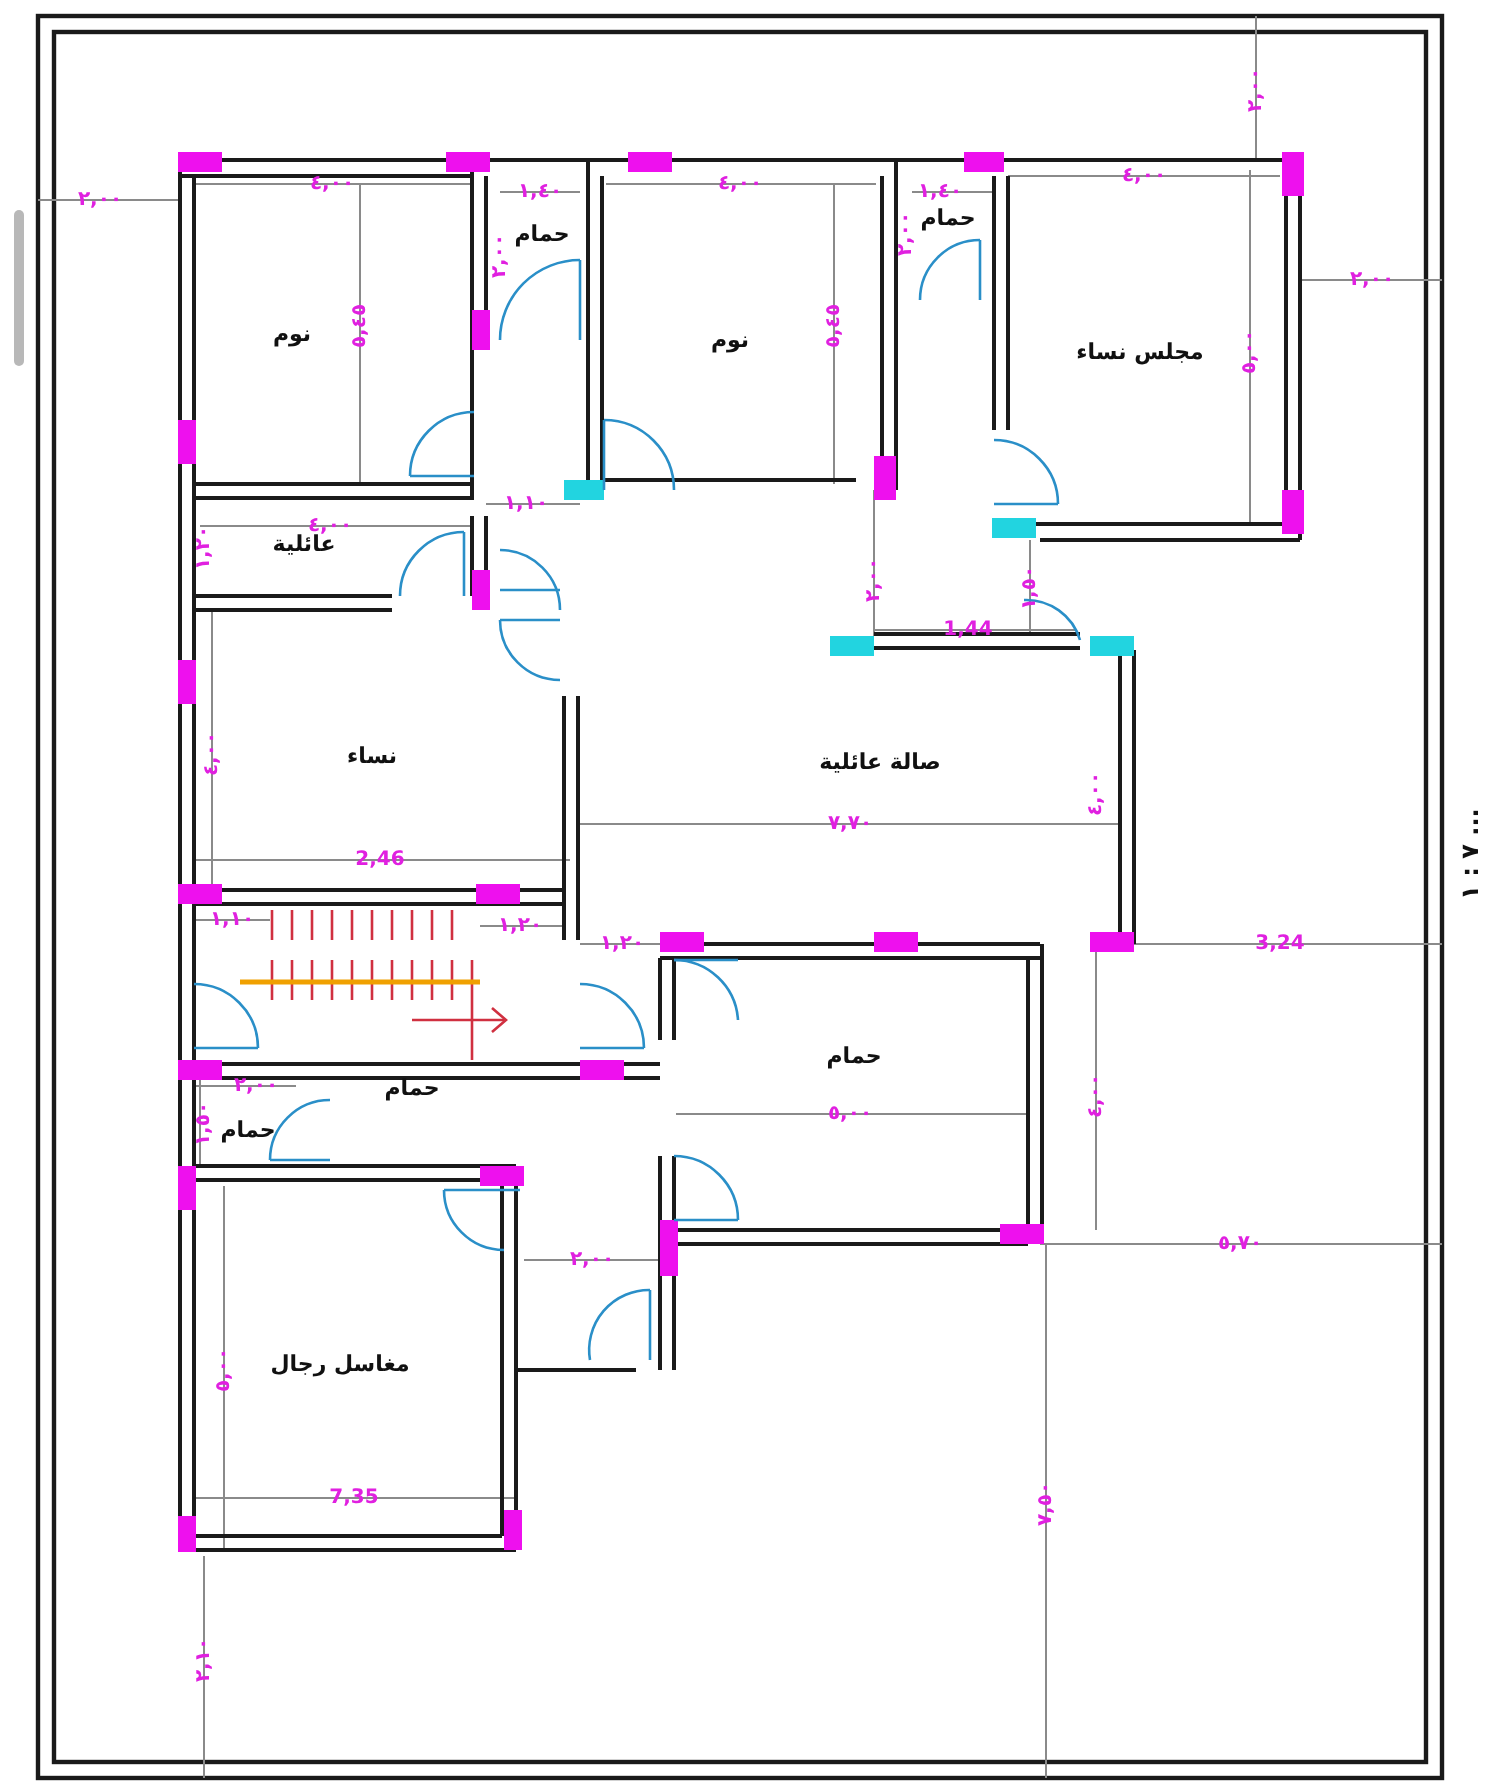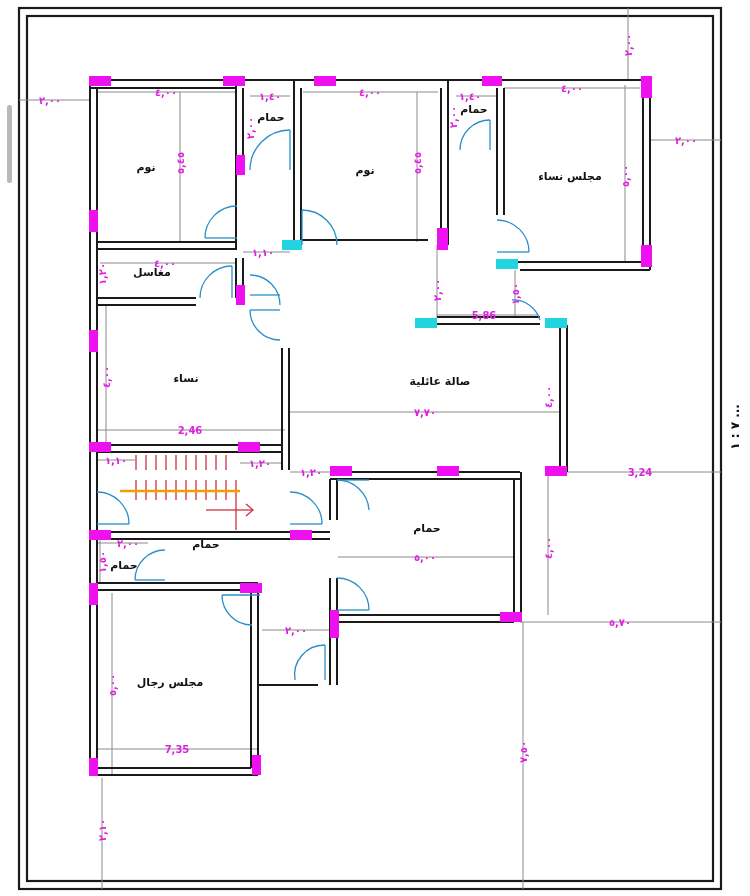--- a/index.html
+++ b/index.html
@@ -186,27 +186,27 @@
     <path d="M246 504 L253 510 L246 516" fill="none"></path>
   </g>
   <line x1="120" y1="491" x2="240" y2="491" stroke="#f0a000" stroke-width="2.5"></line>
 </svg>
 
 <div class="room-label" style="left:146px;top:167px">نوم</div>
 <div class="room-label" style="left:271px;top:117px">حمام</div>
 <div class="room-label" style="left:365px;top:170px">نوم</div>
 <div class="room-label" style="left:474px;top:109px">حمام</div>
 <div class="room-label" style="left:570px;top:176px">مجلس نساء</div>
-<div class="room-label" style="left:152px;top:272px">مغاسل</div>
+<div class="room-label" style="left:152px;top:272px">عائلية</div>
 <div class="room-label" style="left:186px;top:378px">نساء</div>
 <div class="room-label" style="left:440px;top:381px">صالة عائلية</div>
 <div class="room-label" style="left:206px;top:544px">حمام</div>
 <div class="room-label" style="left:124px;top:565px">حمام</div>
 <div class="room-label" style="left:427px;top:528px">حمام</div>
-<div class="room-label" style="left:170px;top:682px">مجلس رجال</div>
+<div class="room-label" style="left:170px;top:682px">مغاسل رجال</div>
 
 <div class="dim" style="left:50px;top:100px">٢,٠٠</div>
 <div class="dim v" style="left:628px;top:45px">٢,٠٠</div>
 <div class="dim" style="left:686px;top:140px">٢,٠٠</div>
 <div class="dim" style="left:640px;top:472px">3,24</div>
 <div class="dim" style="left:620px;top:622px">٥,٧٠</div>
 <div class="dim v" style="left:102px;top:830px">٢,١٠</div>
 <div class="dim v" style="left:523px;top:752px">٧,٥٠</div>
 <div class="dim v" style="left:548px;top:548px">٤,٠٠</div>
 
@@ -221,21 +221,21 @@
 <div class="dim" style="left:572px;top:88px">٤,٠٠</div>
 <div class="dim v" style="left:625px;top:176px">٥,٠٠</div>
 <div class="dim" style="left:165px;top:263px">٤,٠٠</div>
 <div class="dim v" style="left:102px;top:274px">١,٢٠</div>
 <div class="dim" style="left:263px;top:252px">١,١٠</div>
 <div class="dim v" style="left:106px;top:377px">٤,٠٠</div>
 <div class="dim" style="left:190px;top:430px">2,46</div>
 <div class="dim" style="left:425px;top:412px">٧,٧٠</div>
 <div class="dim v" style="left:548px;top:397px">٤,٠٠</div>
 <div class="dim v" style="left:437px;top:290px">٢,٠٠</div>
-<div class="dim" style="left:484px;top:315px">5,86</div>
+<div class="dim" style="left:484px;top:315px">1,44</div>
 <div class="dim v" style="left:515px;top:294px">١,٥٠</div>
 <div class="dim" style="left:116px;top:460px">١,١٠</div>
 <div class="dim" style="left:260px;top:463px">١,٢٠</div>
 <div class="dim" style="left:311px;top:472px">١,٢٠</div>
 <div class="dim" style="left:128px;top:543px">٢,٠٠</div>
 <div class="dim v" style="left:102px;top:562px">١,٥٠</div>
 <div class="dim" style="left:425px;top:557px">٥,٠٠</div>
 <div class="dim" style="left:296px;top:630px">٢,٠٠</div>
 <div class="dim v" style="left:112px;top:685px">٥,٠٠</div>
 <div class="dim" style="left:177px;top:749px">7,35</div>

